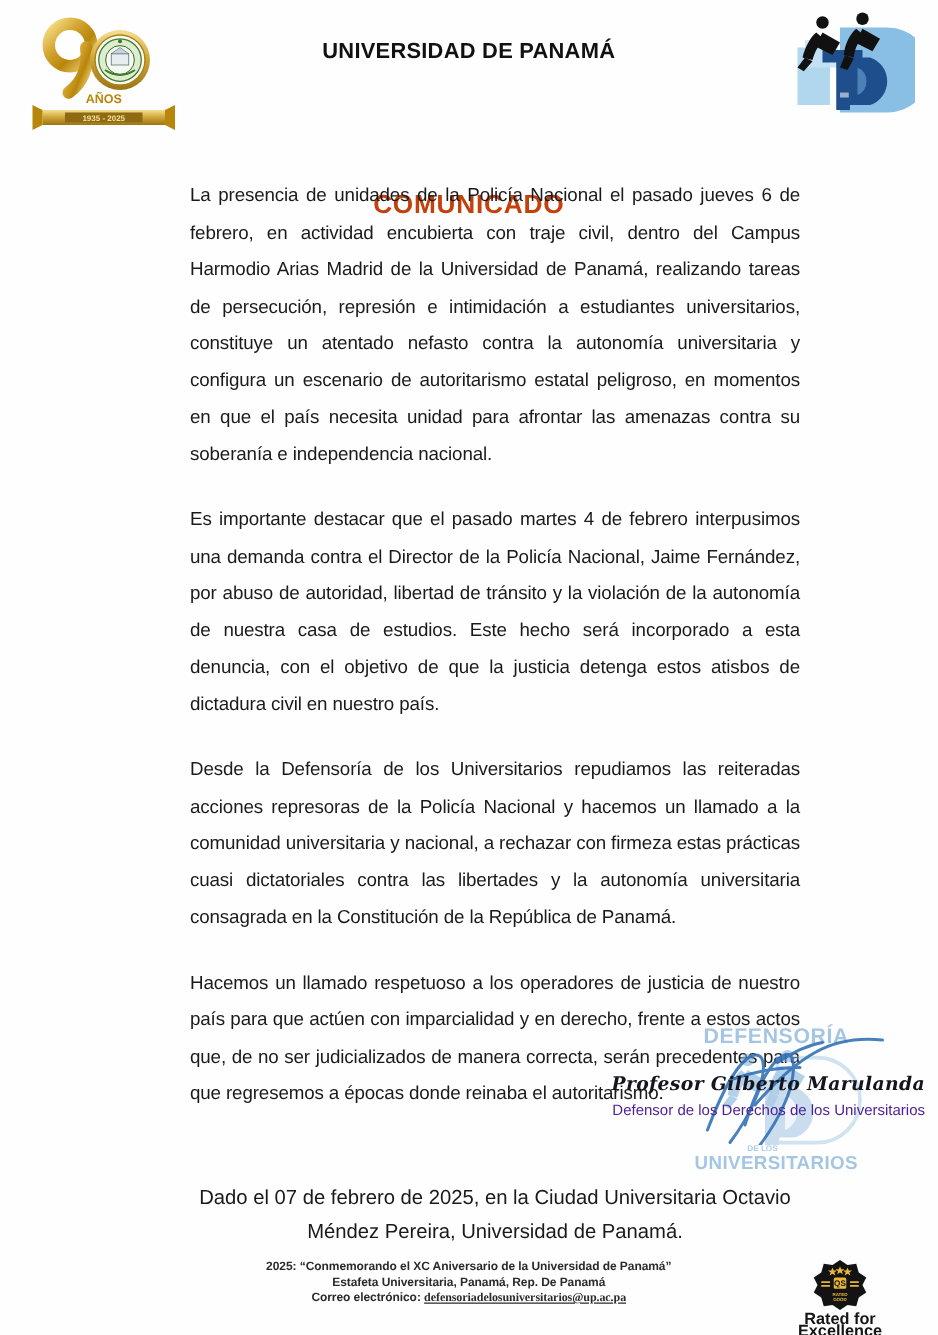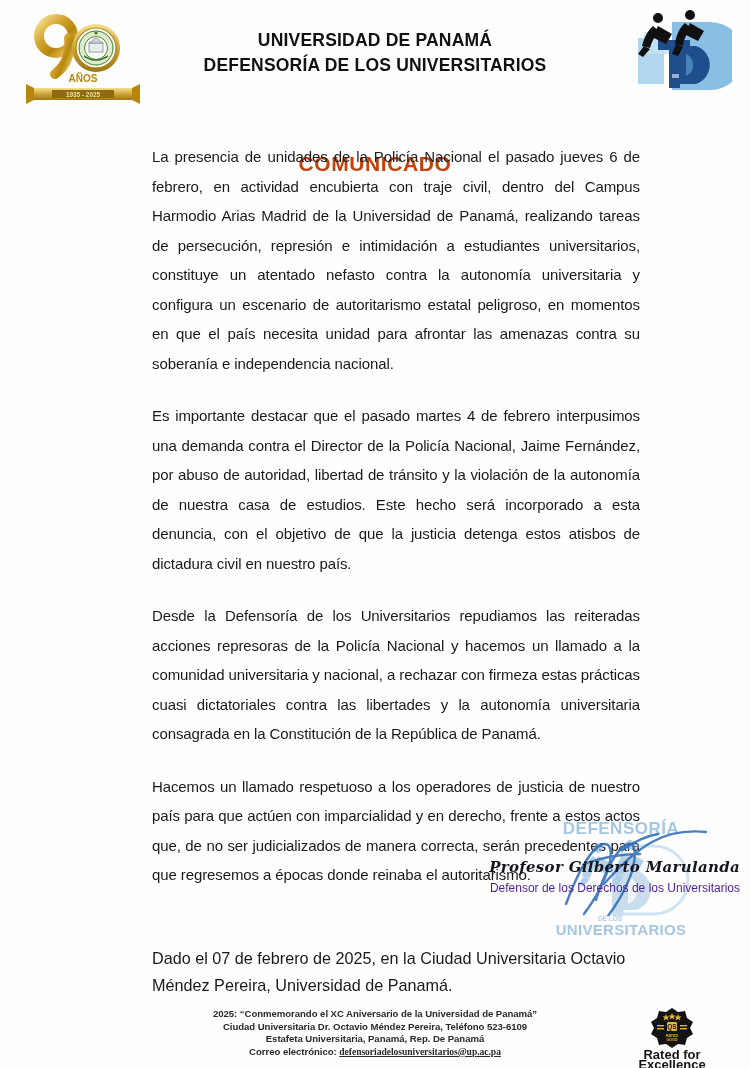--- a/index.html
+++ b/index.html
@@ -146,21 +146,21 @@
   }
 
   
   .closing {
     position: absolute;
     left: 152px;
     top: 945px;
     width: 488px;
     font-size: 16.2px;
     line-height: 27px;
-    text-align: left;
+    text-align: center;
     color: #1a1a1a;
   }
 
   
   .footer {
     position: absolute;
     left: 0;
     right: 0;
     top: 1008px;
     text-align: center;
@@ -276,21 +276,20 @@
         <circle cx="76" cy="11" r="5"></circle>
         <path d="M71,19 C66,23 62,31 61,40 L69,42 C70,34 73,28 78,25 Z"></path>
         <path d="M76,19 L90,27 L84,37 L70,30 Z"></path>
         <path d="M62,40 L58,50 L64,52 L69,43 Z"></path>
       </g>
       <rect x="58" y="70" width="7" height="4" fill="#ffffff" opacity="0.55"></rect>
     </svg>
 
     <div class="header-titles">
       <div class="title-line">UNIVERSIDAD DE PANAMÁ</div>
-      <div class="title-line">DEFENSORÍA DE LOS UNIVERSITARIOS</div>
     </div>
   </div>
 
   <div class="comunicado">COMUNICADO</div>
 
   <div class="content">
     <p class="para">La presencia de unidades de la Policía Nacional el pasado jueves 6 de febrero, en actividad encubierta con traje civil, dentro del Campus Harmodio Arias Madrid de la Universidad de Panamá, realizando tareas de persecución, represión e intimidación a estudiantes universitarios, constituye un atentado nefasto contra la autonomía universitaria y configura un escenario de autoritarismo estatal peligroso, en momentos en que el país necesita unidad para afrontar las amenazas contra su soberanía e independencia nacional.</p>
     <p class="para">Es importante destacar que el pasado martes 4 de febrero interpusimos una demanda contra el Director de la Policía Nacional, Jaime Fernández, por abuso de autoridad, libertad de tránsito y la violación de la autonomía de nuestra casa de estudios. Este hecho será incorporado a esta denuncia, con el objetivo de que la justicia detenga estos atisbos de dictadura civil en nuestro país.</p>
     <p class="para">Desde la Defensoría de los Universitarios repudiamos las reiteradas acciones represoras de la Policía Nacional y hacemos un llamado a la comunidad universitaria y nacional, a rechazar con firmeza estas prácticas cuasi dictatoriales contra las libertades y la autonomía universitaria consagrada en la Constitución de la República de Panamá.</p>
     <p class="para">Hacemos un llamado respetuoso a los operadores de justicia de nuestro país para que actúen con imparcialidad y en derecho, frente a estos actos que, de no ser judicializados de manera correcta, serán precedentes para que regresemos a épocas donde reinaba el autoritarismo.</p>
@@ -334,21 +333,20 @@
       </svg>
       <div class="sig-name">Profesor Gilberto Marulanda</div>
       <div class="sig-role">Defensor de los Derechos de los Universitarios</div>
     </div>
   </div>
 
   <div class="closing">Dado el 07 de febrero de 2025, en la Ciudad Universitaria Octavio Méndez Pereira, Universidad de Panamá.</div>
 
   <div class="footer">
     <div class="footer-line">2025: “Conmemorando el XC Aniversario de la Universidad de Panamá”</div>
-    <div class="footer-line">Ciudad Universitaria Dr. Octavio Méndez Pereira, Teléfono 523-6109</div>
     <div class="footer-line">Estafeta Universitaria, Panamá, Rep. De Panamá</div>
     <div class="footer-line"><span>Correo electrónico: </span><span class="footer-email">defensoriadelosuniversitarios@up.ac.pa</span></div>
   </div>
 
   <div class="qs-badge">
     <svg class="qs-seal" viewBox="0 0 44 40">
       <path d="M22,0 L28,4 L35,3 L37,10 L43,14 L40,20 L43,26 L37,30 L35,37 L28,36 L22,40 L16,36 L9,37 L7,30 L1,26 L4,20 L1,14 L7,10 L9,3 L16,4 Z" fill="#131313"></path>
       <g fill="#e8b63a">
         <polygon points="16,6 17,8.4 19.6,8.4 17.5,10 18.3,12.4 16,11 13.7,12.4 14.5,10 12.4,8.4 15,8.4"></polygon>
         <polygon points="22,5 23,7.4 25.6,7.4 23.5,9 24.3,11.4 22,10 19.7,11.4 20.5,9 18.4,7.4 21,7.4"></polygon>

